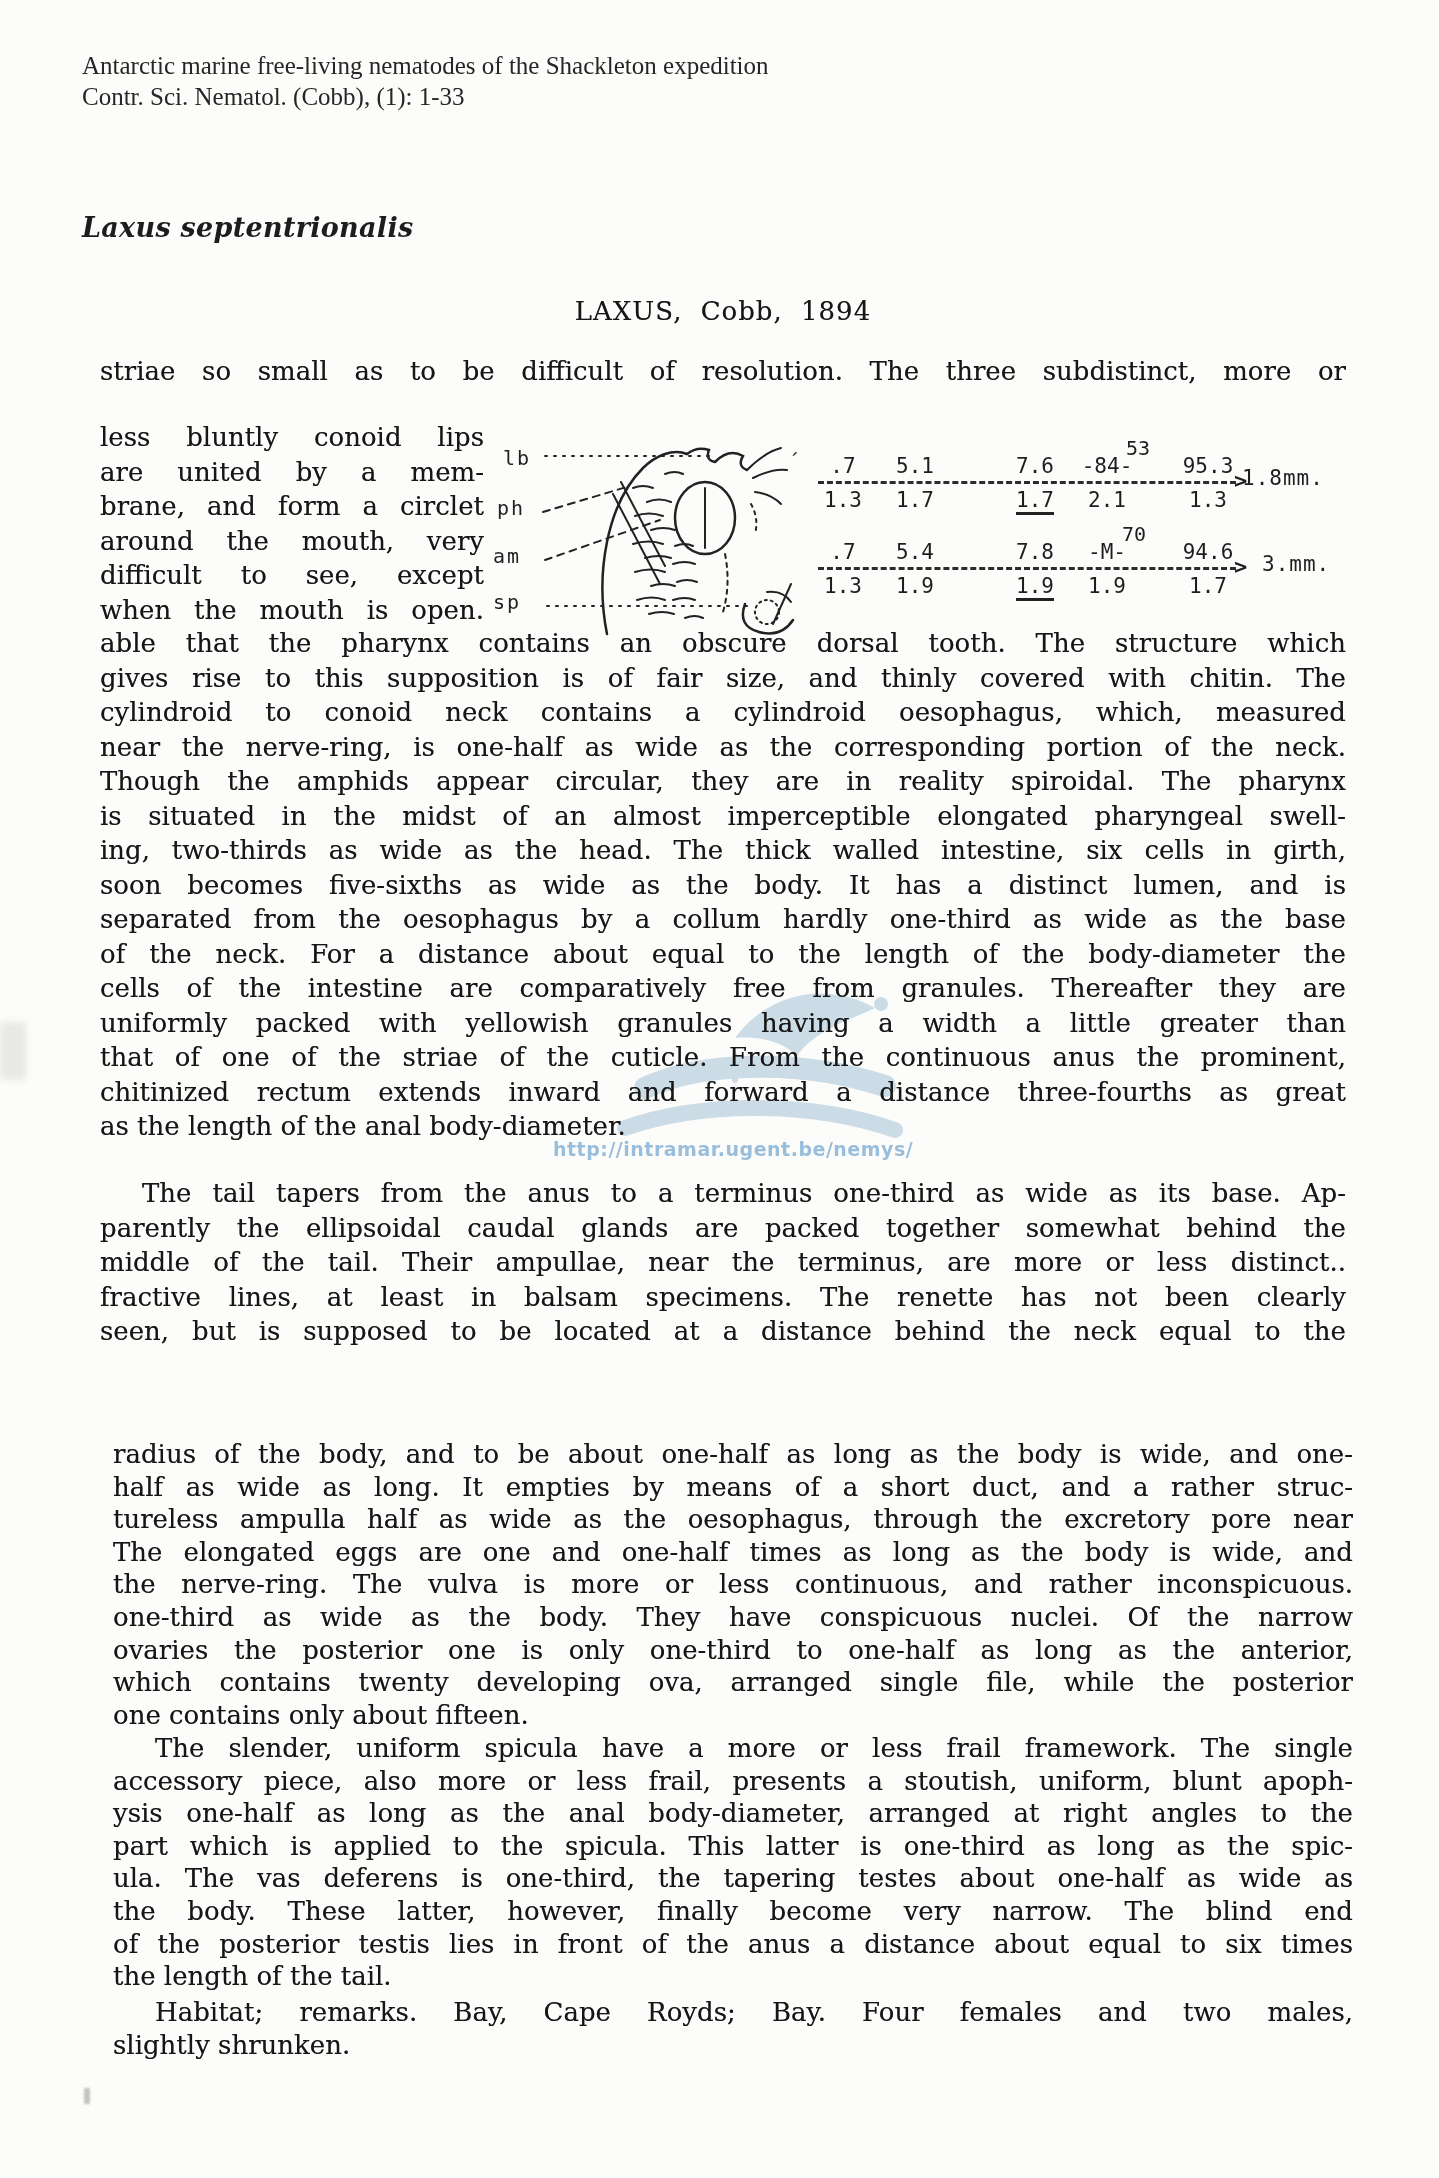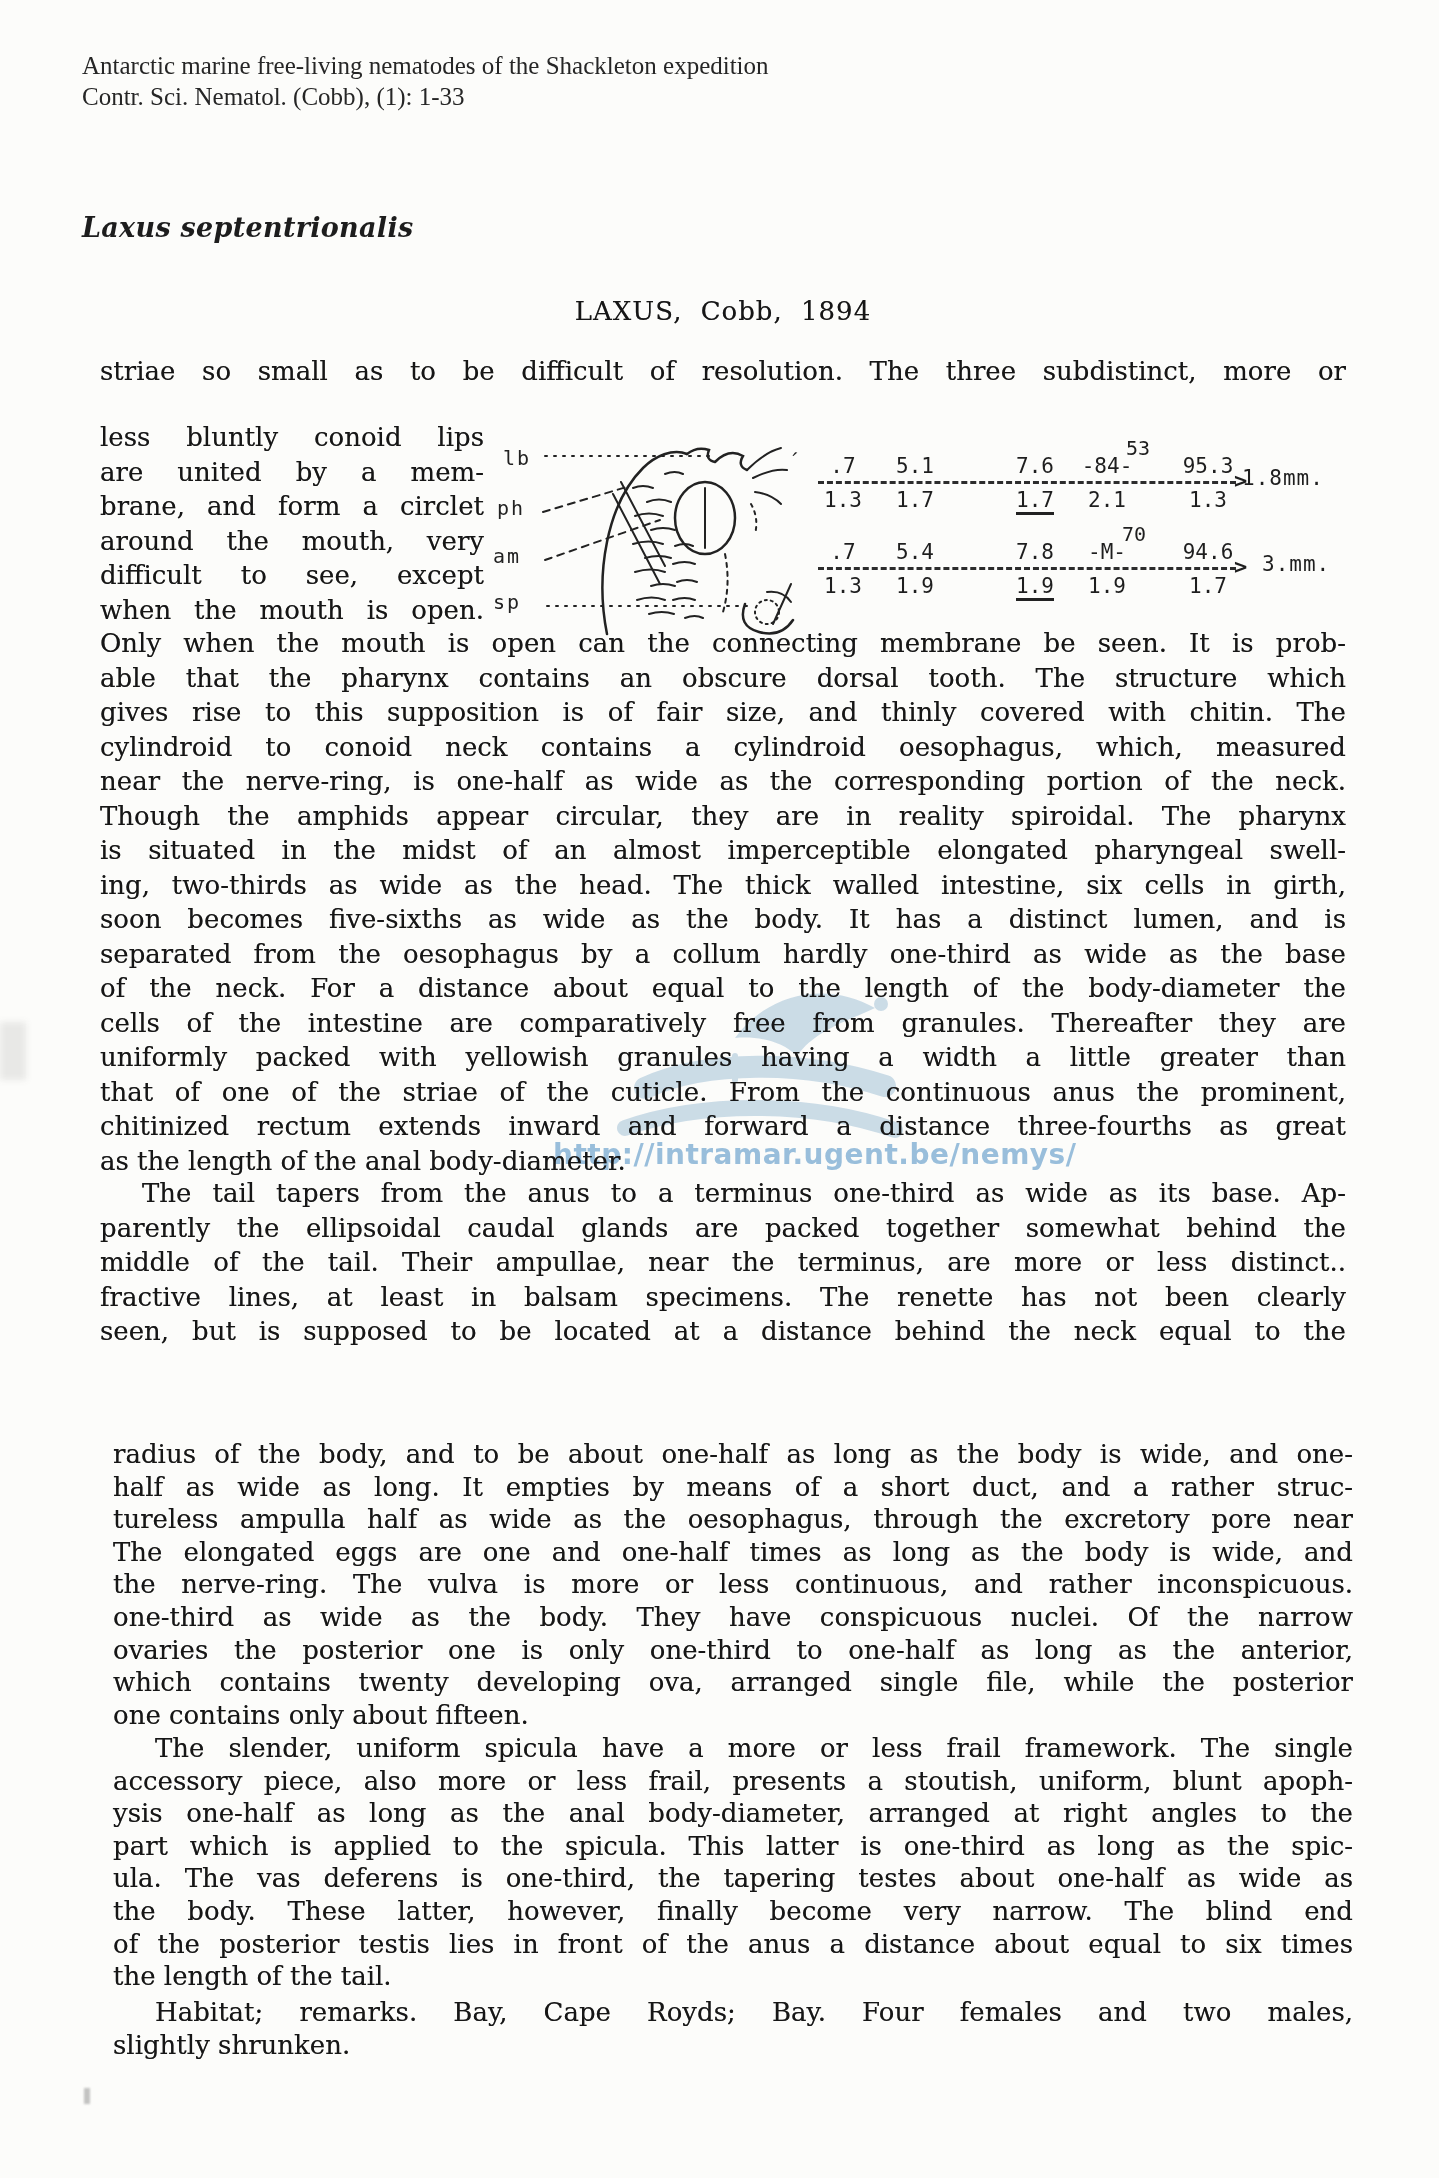--- a/index.html
+++ b/index.html
@@ -44,21 +44,21 @@
   .c0{width:58px;} .c1{width:86px;} .c2{width:96px;text-align:right;} .c3{width:106px;} .c4{width:96px;}
   .uline{border-bottom:3px solid #222;padding-bottom:0;}
   .f-line{position:absolute;left:4px;top:27px;width:418px;border-top:3px dashed #2c2c2c;}
   .f-arrow{position:absolute;left:420px;top:14px;font-size:22px;font-weight:bold;}
   .f-sup{position:absolute;top:-18px;font-size:20px;}
   .f0 .f-sup{left:312px;} .f1 .f-sup{left:308px;}
   .f-len{position:absolute;top:12px;letter-spacing:1px;}
   .f0 .f-len{left:428px;} .f1 .f-len{left:448px;}
   
   .wm-logo{left:585px;top:960px;opacity:.30;}
-  .wm-url{left:553px;top:1138px;font-family:"DejaVu Sans",sans-serif;font-weight:bold;font-size:28px;color:#8fb8d8;opacity:.9;letter-spacing:.5px;}
+  .wm-url{left:553px;top:1138px;font-family:"DejaVu Sans",sans-serif;font-weight:bold;font-size:19px;color:#8fb8d8;opacity:.9;letter-spacing:.5px;}
   
   .smudge1{left:0;top:1022px;width:26px;height:58px;background:rgba(60,60,60,.10);filter:blur(3px);}
   .smudge2{left:84px;top:2088px;width:6px;height:16px;background:rgba(90,90,90,.35);filter:blur(1px);}
 </style>
 </head>
 <body>
 
 <div class="page">
 
   <svg class="abs wm-logo" width="340" height="205" viewBox="0 0 340 205">
@@ -161,21 +161,20 @@
         <span class="f-col c1">1.9</span>
         <span class="f-col c2"><span class="uline">1.9</span></span>
         <span class="f-col c3">1.9</span>
         <span class="f-col c4">1.7</span>
       </div>
       <span class="f-len">3.mm.</span>
     </div>
   </div>
 
   <div class="abs para1b textblock">
-      <div class="tline">Only when the mouth is open can the connecting membrane be seen. It is prob-</div>
       <div class="tline">able that the pharynx contains an obscure dorsal tooth. The structure which</div>
       <div class="tline">gives rise to this supposition is of fair size, and thinly covered with chitin. The</div>
       <div class="tline">cylindroid to conoid neck contains a cylindroid oesophagus, which, measured</div>
       <div class="tline">near the nerve-ring, is one-half as wide as the corresponding portion of the neck.</div>
       <div class="tline">Though the amphids appear circular, they are in reality spiroidal. The pharynx</div>
       <div class="tline">is situated in the midst of an almost imperceptible elongated pharyngeal swell-</div>
       <div class="tline">ing, two-thirds as wide as the head. The thick walled intestine, six cells in girth,</div>
       <div class="tline">soon becomes five-sixths as wide as the body. It has a distinct lumen, and is</div>
       <div class="tline">separated from the oesophagus by a collum hardly one-third as wide as the base</div>
       <div class="tline">of the neck. For a distance about equal to the length of the body-diameter the</div>

